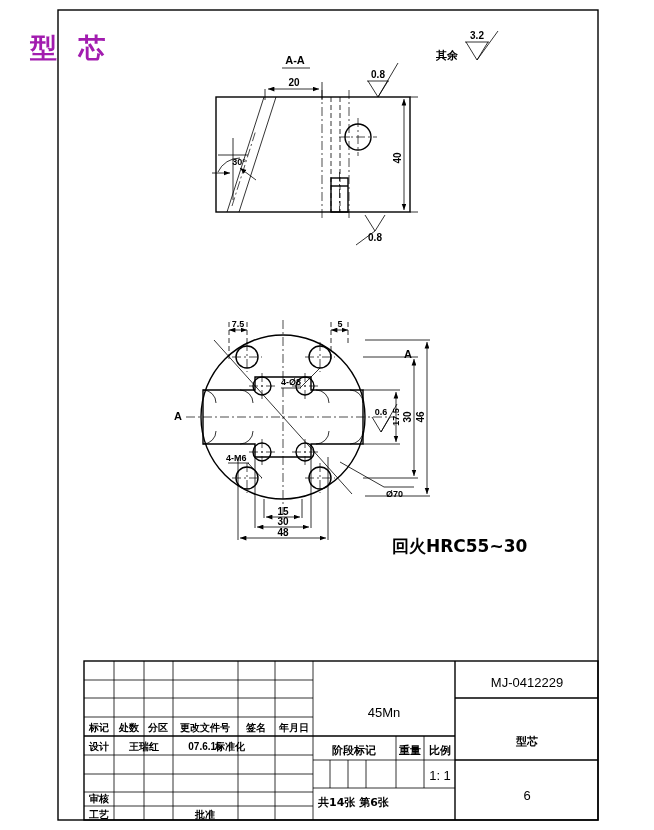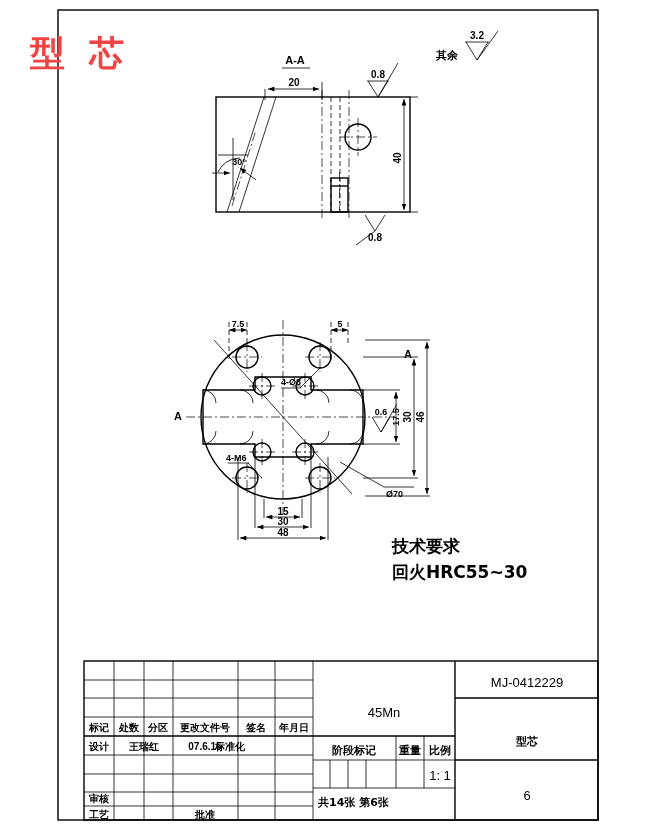--- a/index.html
+++ b/index.html
@@ -7,40 +7,39 @@
   body{
     width:654px;height:830px;position:relative;overflow:hidden;
     font-family:"Liberation Sans","DejaVu Sans",sans-serif;
     color:#000;
   }
   #sheet{position:absolute;left:0;top:0;width:654px;height:830px;}
   svg{display:block;}
   .dwg-title{
     position:absolute;left:30px;top:30px;
     font-family:"DejaVu Sans","Liberation Sans",sans-serif;
-    font-size:35px;font-weight:700;color:#ef4444;letter-spacing:6px;
+    font-size:27px;font-weight:700;color:#a21caf;letter-spacing:6px;
     white-space:nowrap;
   }
   .tech-req{
     position:absolute;left:392px;top:533px;
     font-family:"DejaVu Sans","Liberation Sans",sans-serif;
     font-size:17px;font-weight:700;line-height:26px;color:#000;
     white-space:nowrap;
   }
   .tech-req div{white-space:nowrap;}
 </style>
 </head>
 <body>
 
 <div id="sheet">
 
   <div class="dwg-title">型 芯</div>
 
   <div class="tech-req">
-    <div>技术要求</div>
     <div>回火HRC55~30</div>
   </div>
 
   <svg width="654" height="830" viewBox="0 0 654 830">
     <defs>
       <style>
         .th{stroke:#000;fill:none;stroke-width:1.4;}
         .tn{stroke:#000;fill:none;stroke-width:0.8;}
         .ct{stroke:#000;fill:none;stroke-width:0.7;stroke-dasharray:9 3 2 3;}
         .hd{stroke:#000;fill:none;stroke-width:0.8;stroke-dasharray:5 3;}

